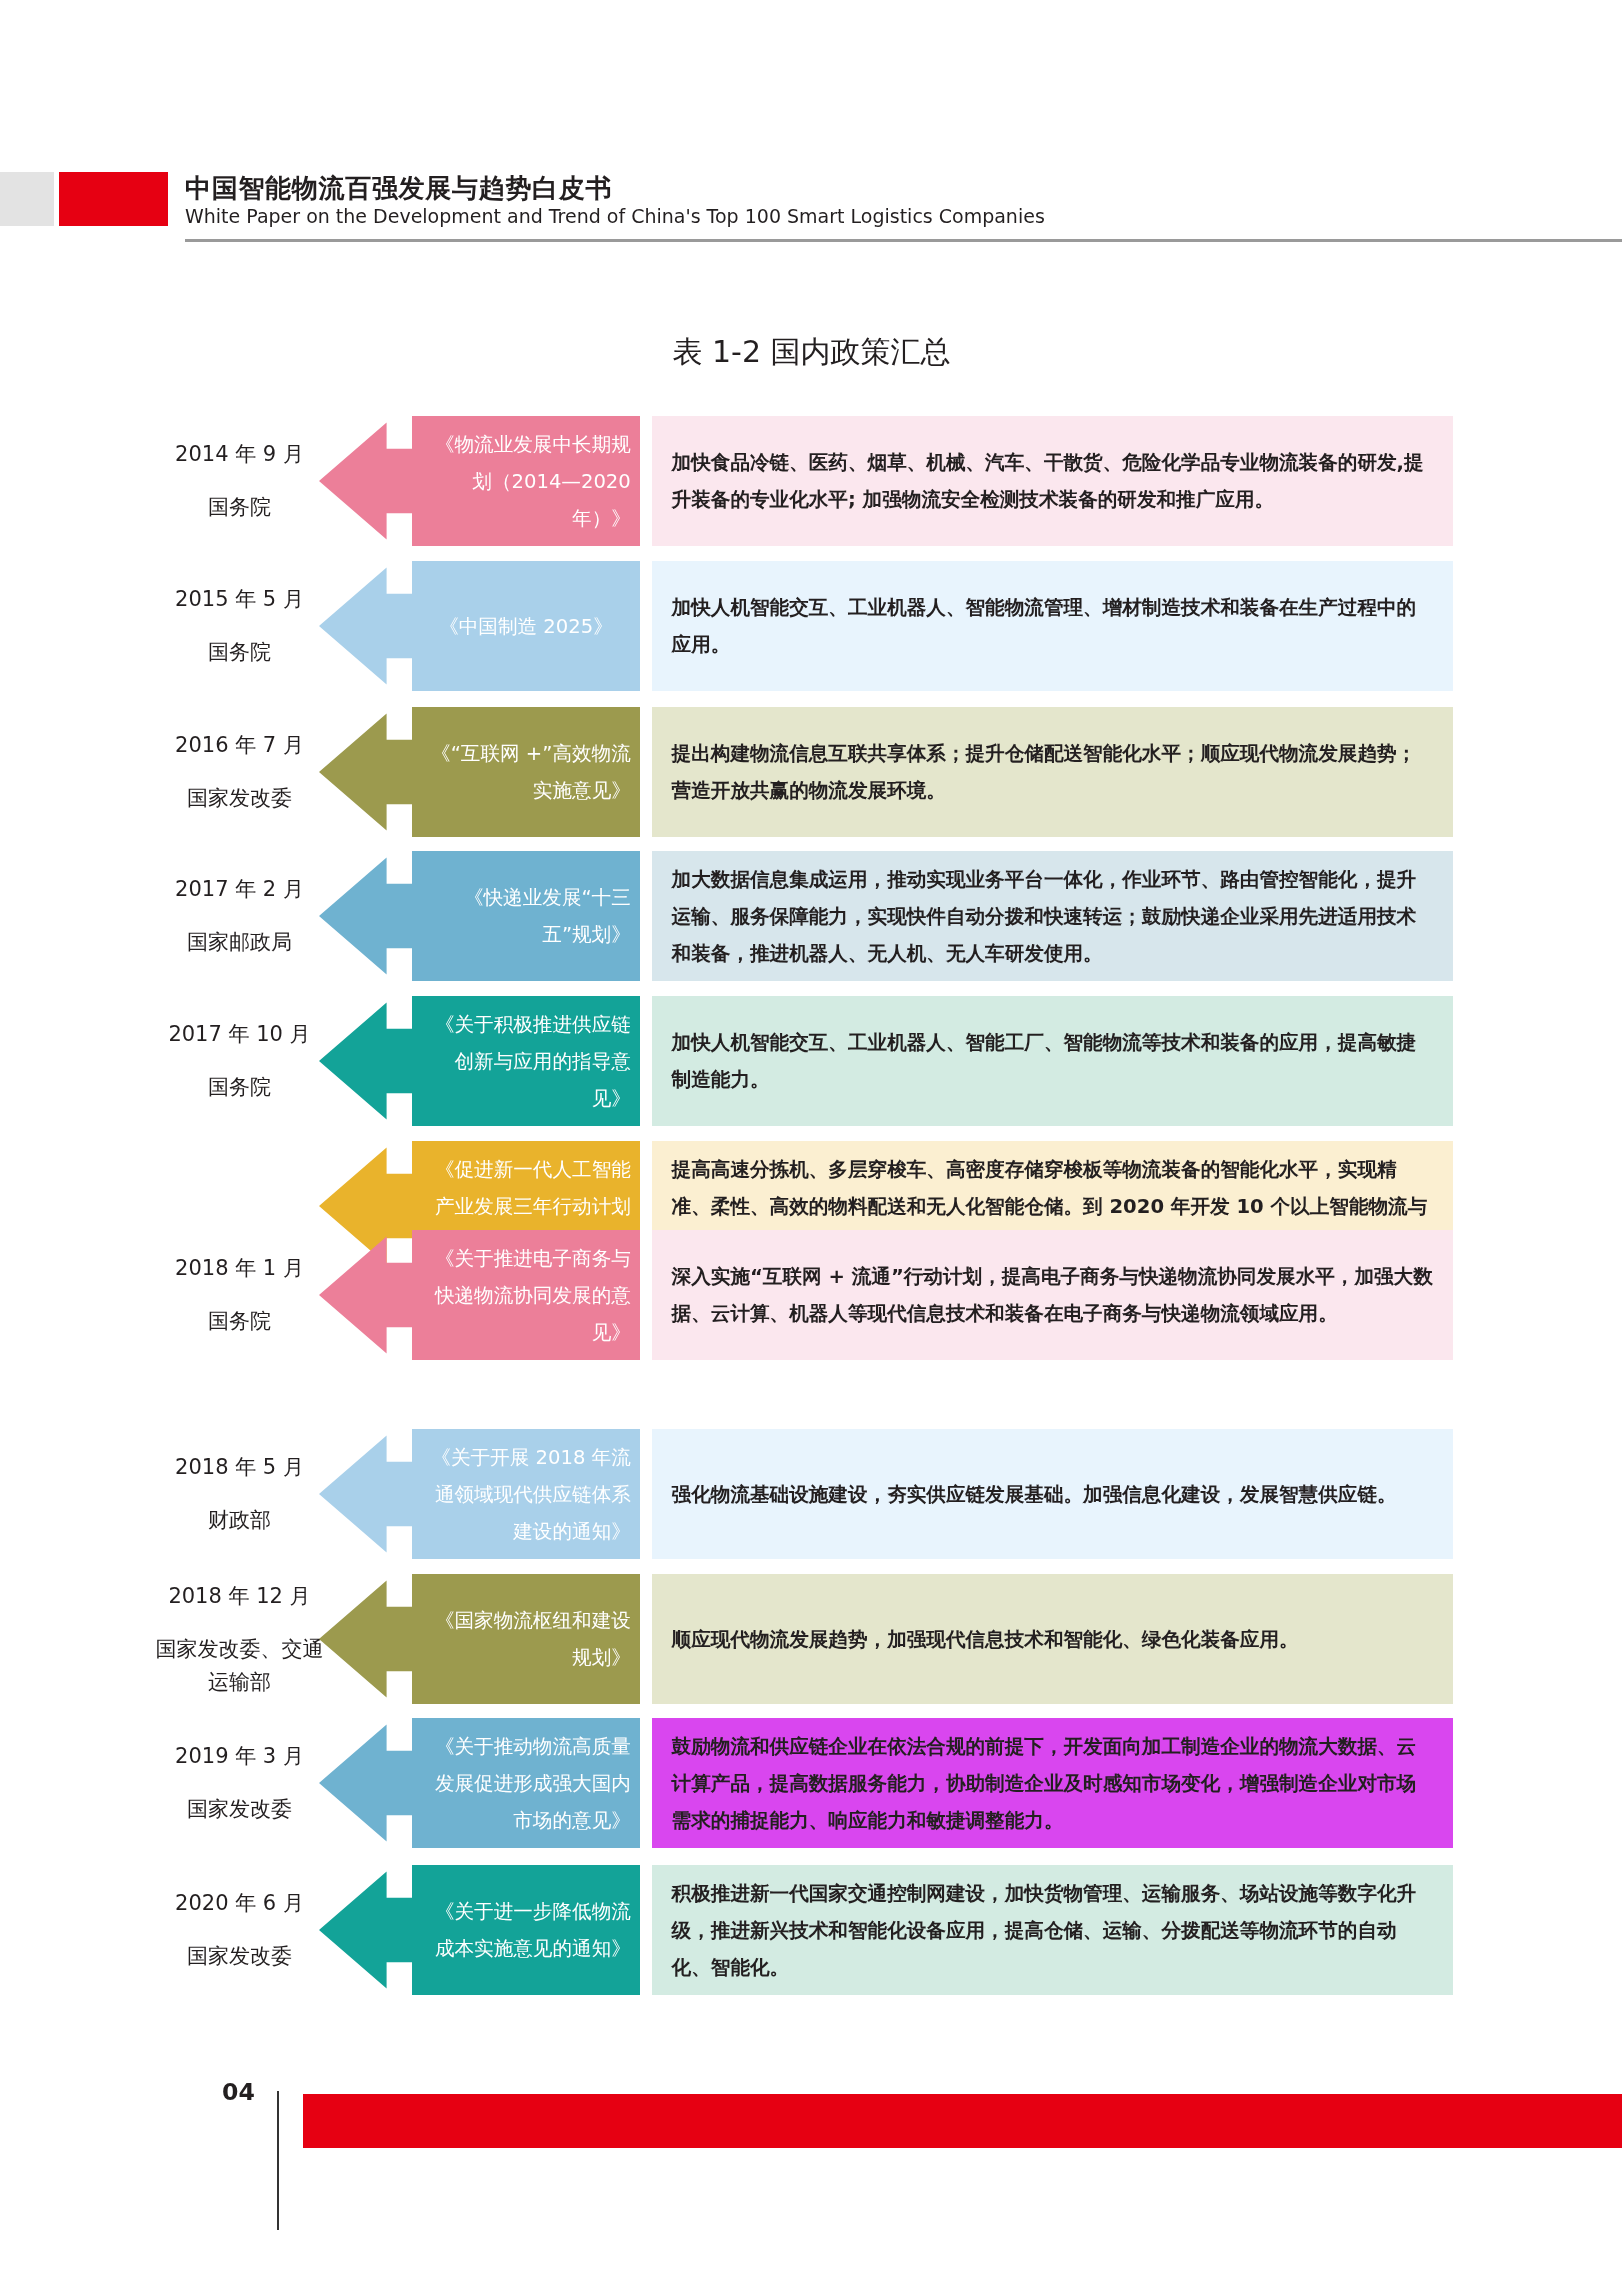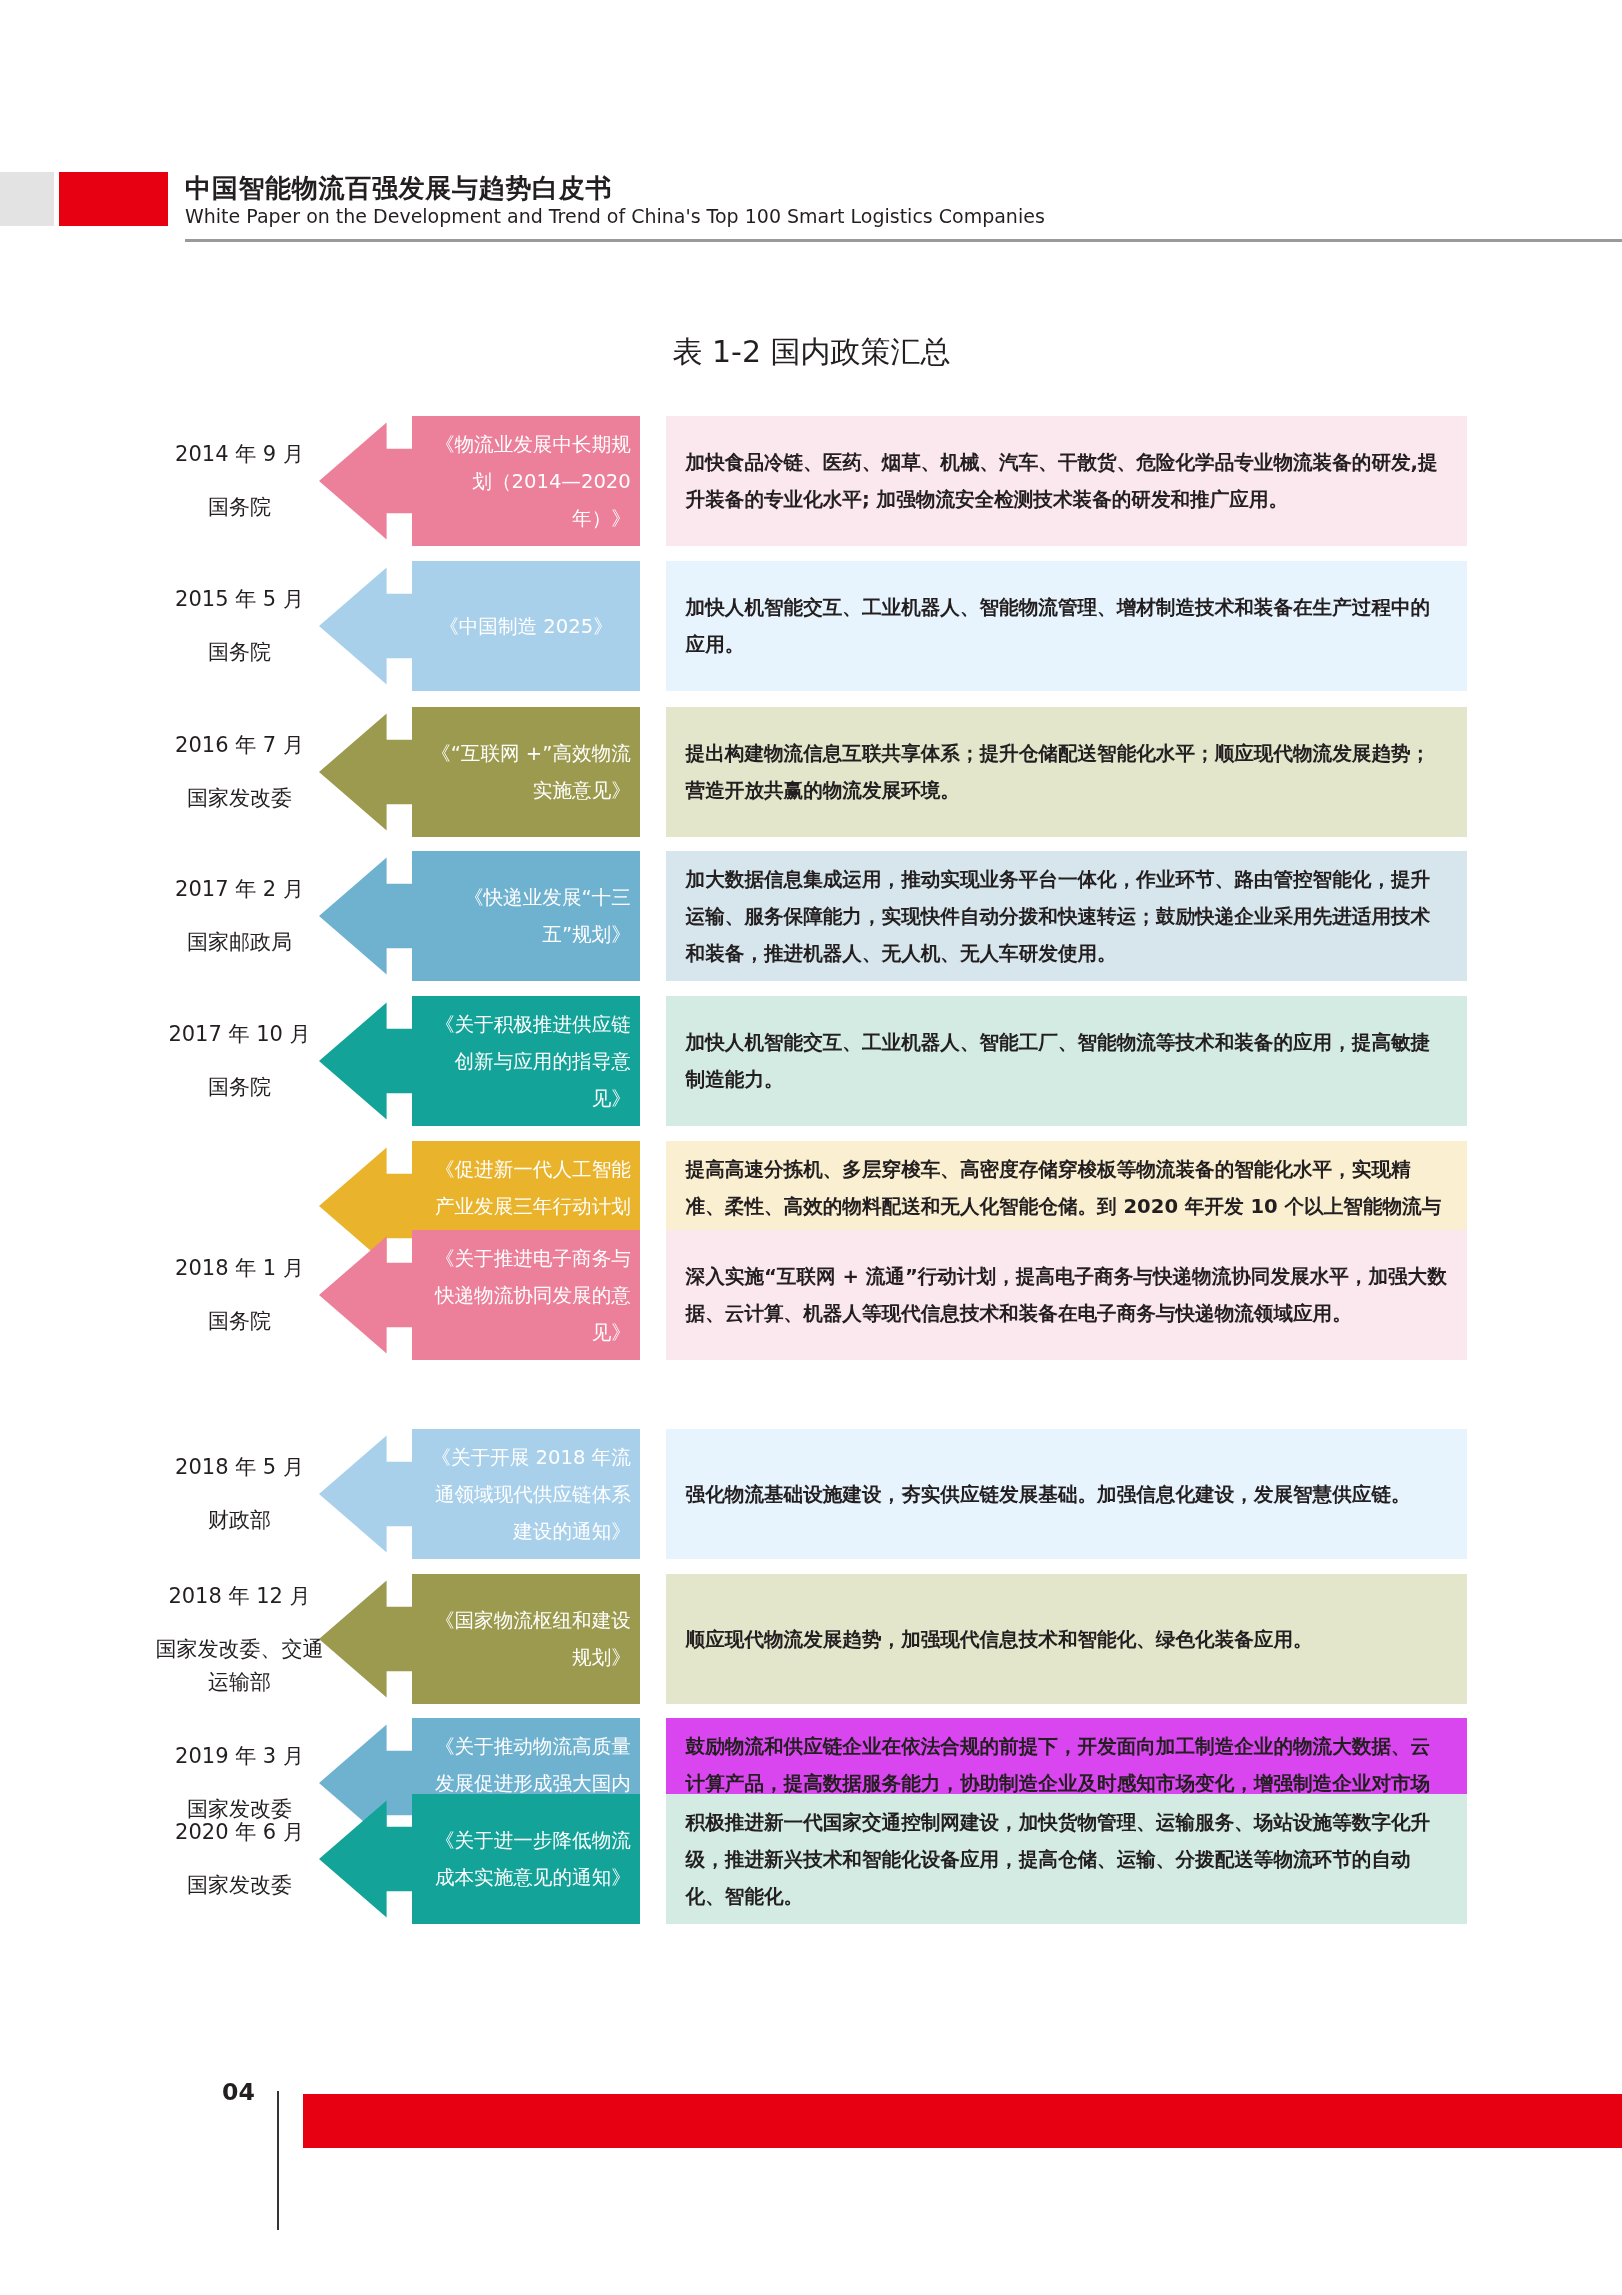--- a/index.html
+++ b/index.html
@@ -11,21 +11,21 @@
   .hdr-sub { position:absolute; left:185px; top:205px; font-size:19px; white-space:nowrap; }
   .hdr-rule { position:absolute; left:185px; top:239px; width:1438px; height:2.6px; background:#9a9a9a; }
   .table-title { position:absolute; left:0; width:1623px; top:332px; text-align:center; font-size:30px; }
   .row { position:absolute; left:0; width:1623px; height:130px; }
   .date { position:absolute; left:151px; width:177px; top:0; height:130px; display:flex; flex-direction:column;
           justify-content:center; align-items:center; text-align:center; font-size:21px; font-weight:normal; line-height:33px;gap:20px; }
   .arrow { position:absolute; left:319px; top:0; width:105px; height:130px; }
   .policy { position:absolute; left:412px; top:0; width:228px; height:130px; display:flex; align-items:center; justify-content:center;
             text-align:right; color:#ffffff; font-size:19.6px; line-height:37px; padding:0 9.2px; box-sizing:border-box; }
   .desc { position:absolute; left:652px; top:0; width:801px; height:130px; display:flex; align-items:center;
-          padding:0 19.6px; box-sizing:border-box; font-size:19.6px; font-weight:bold; line-height:37px;margin-left:14px; }
+          padding:0 19.6px; box-sizing:border-box; font-size:19.6px; font-weight:bold; line-height:37px; }
   .page-num { position:absolute; left:222px; top:2078px; font-size:23.6px; font-weight:bold; }
   .foot-line { position:absolute; left:277px; top:2091px; width:2px; height:139px; background:#333; }
   .foot-red { position:absolute; left:303px; top:2094px; width:1320px; height:54px; background:#e60012; }
 </style>
 </head>
 <body>
 
 <div class="hdr-gray"></div>
 <div class="hdr-red"></div>
 <div class="hdr-title">中国智能物流百强发展与趋势白皮书</div>
@@ -174,21 +174,21 @@
       <svg class="arrow" viewBox="0 0 160 198" preserveAspectRatio="none">
         <polygon points="0,99 103,10 103,50 160,50 160,148 103,148 103,188" fill="#6fb2d0"></polygon>
       </svg>
       <div class="policy" style="background:#6fb2d0">
         <span>《关于推动物流高质量发展促进形成强大国内市场的意见》</span>
       </div>
       <div class="desc" style="background:#d946ef">
         <span>鼓励物流和供应链企业在依法合规的前提下，开发面向加工制造企业的物流大数据、云计算产品，提高数据服务能力，协助制造企业及时感知市场变化，增强制造企业对市场需求的捕捉能力、响应能力和敏捷调整能力。</span>
       </div>
     </div>
-    <div class="row" style="top: 1794px; border-radius: 6px;">
+    <div class="row" style="top: 1865px; border-radius: 6px;">
       <div class="date">
         <span>2020 年 6 月</span>
         <span>国家发改委</span>
       </div>
       <svg class="arrow" viewBox="0 0 160 198" preserveAspectRatio="none">
         <polygon points="0,99 103,10 103,50 160,50 160,148 103,148 103,188" fill="#13a398"></polygon>
       </svg>
       <div class="policy" style="background:#13a398">
         <span>《关于进一步降低物流成本实施意见的通知》</span>
       </div>

